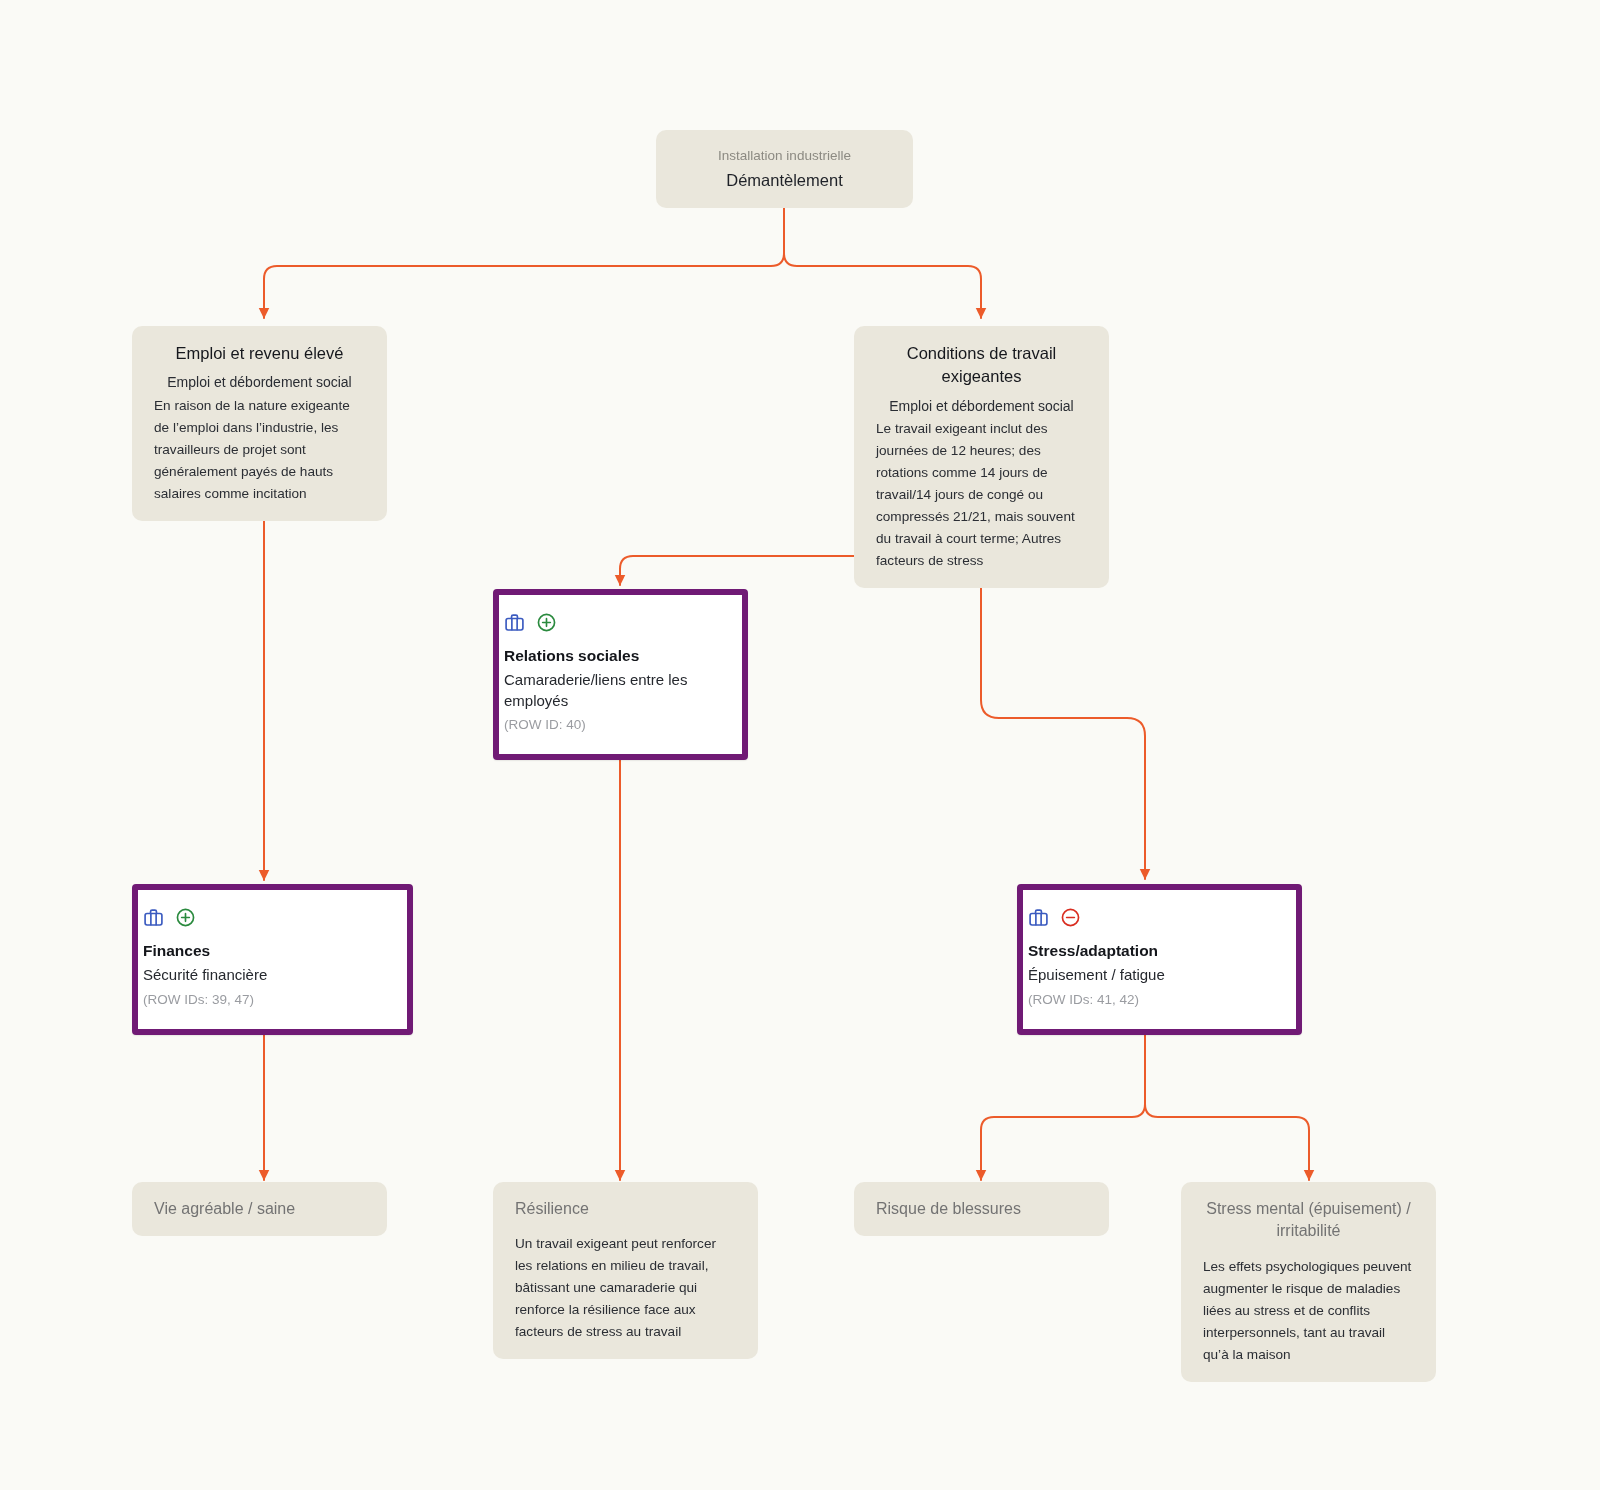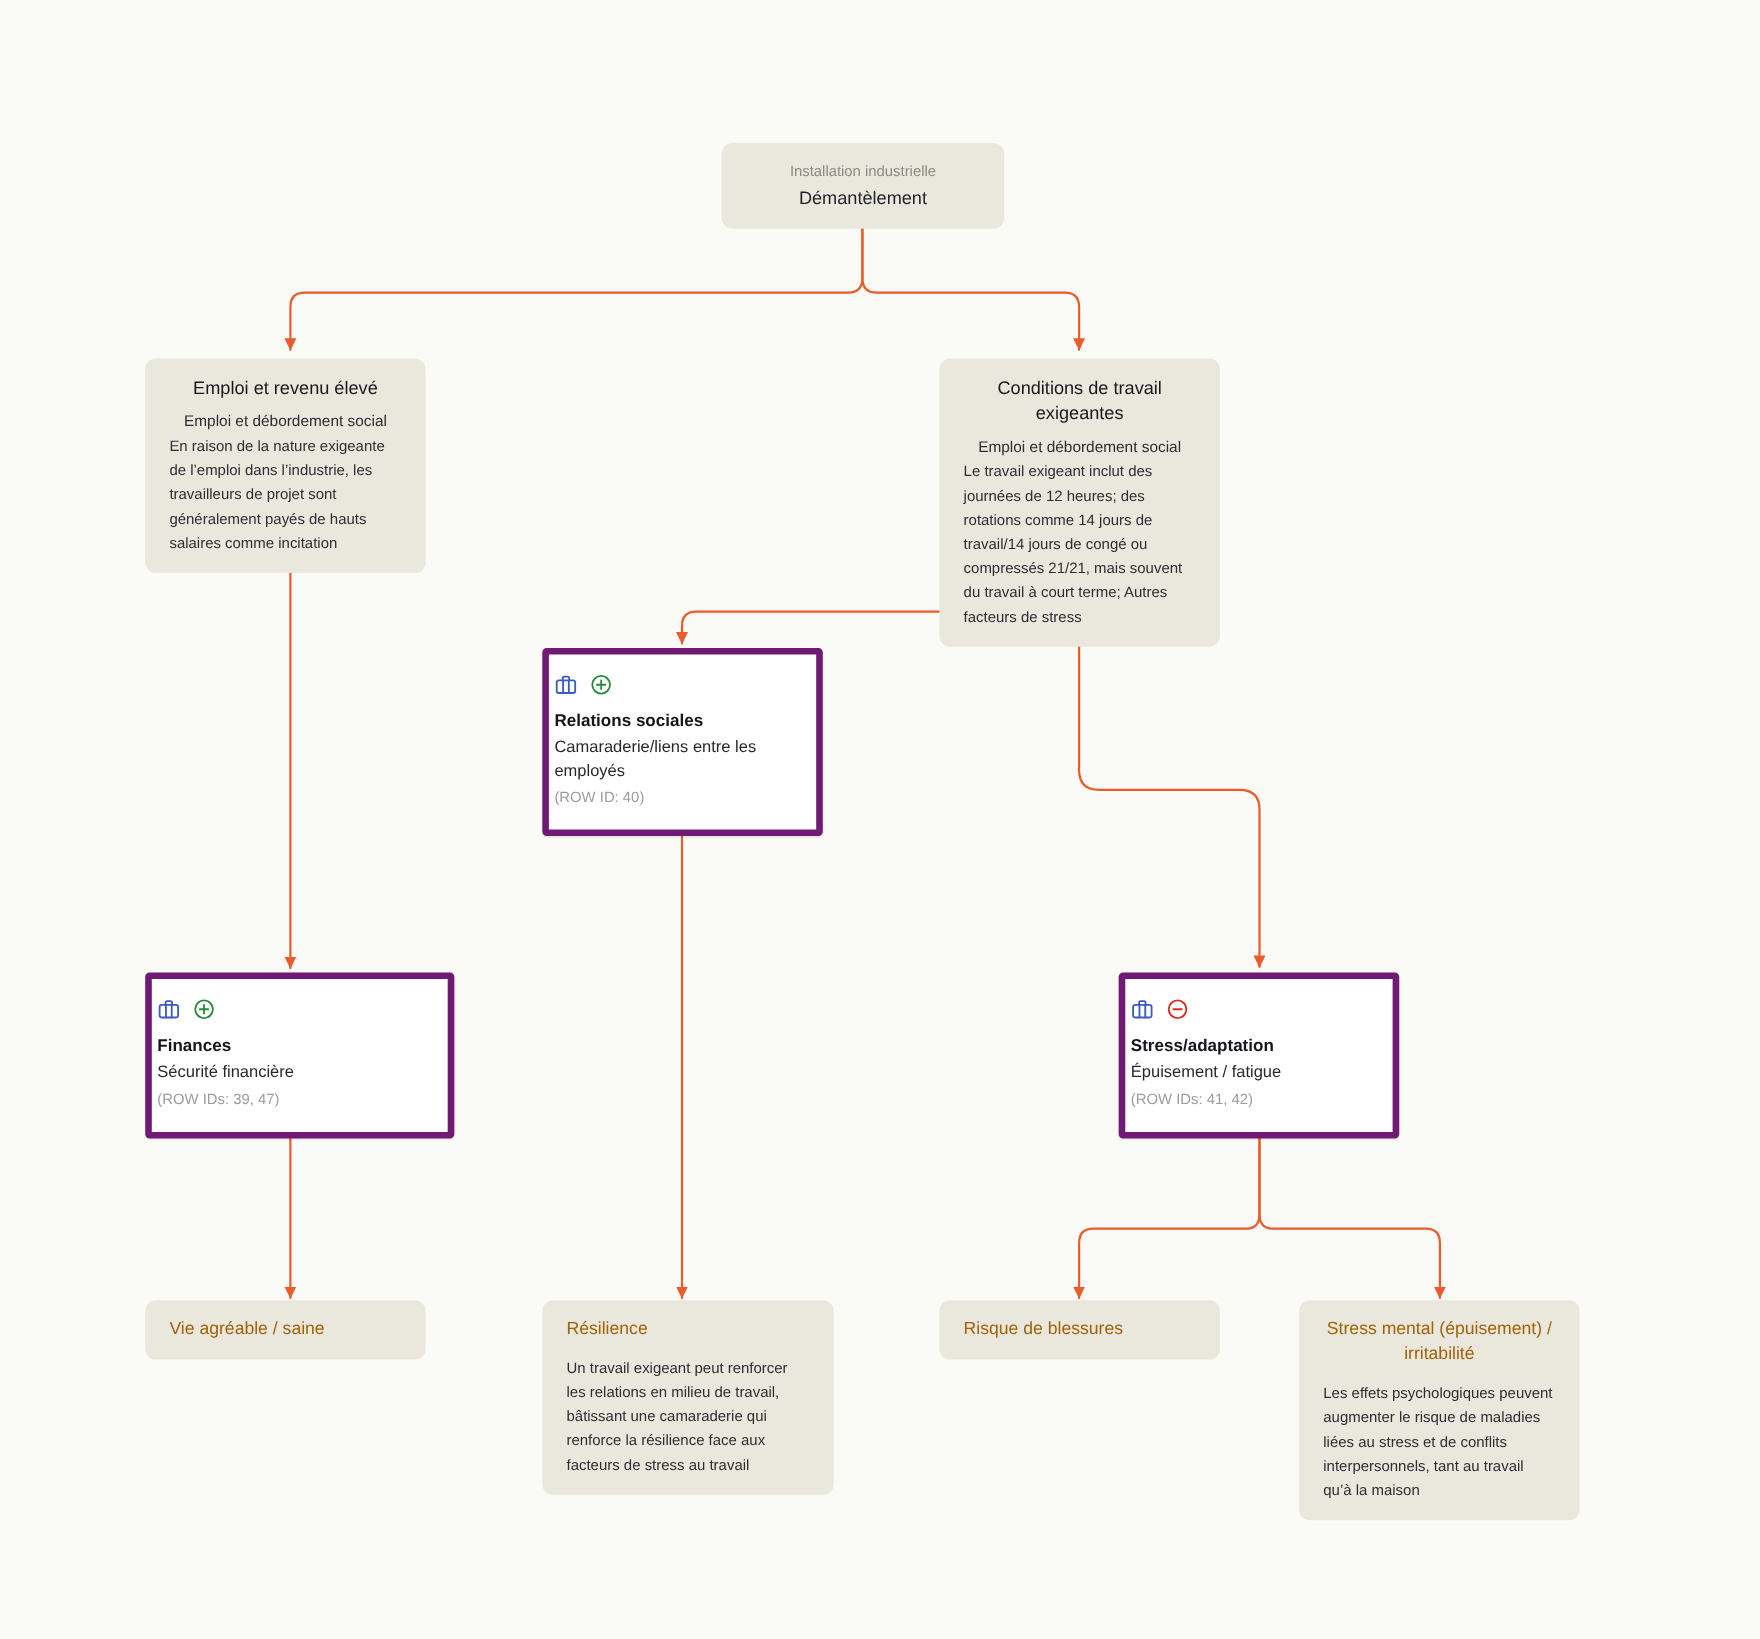--- a/index.html
+++ b/index.html
@@ -66,21 +66,21 @@
   }
   .beige-body {
     font-size: 13.6px;
     color: #2B2E34;
     line-height: 1.62;
     margin-top: 2px;
     text-align: left;
   }
   .leaf-title {
     font-size: 16px;
-    color: #a16207;
+    color: #737373;
     line-height: 1.4;
   }
   .leaf-body {
     font-size: 13.6px;
     color: #2B2E34;
     line-height: 1.62;
     margin-top: 13px;
     text-align: left;
   }
 
@@ -205,21 +205,21 @@
           <circle cx="12" cy="12" r="9.2"></circle>
           <path d="M12 7.6 V16.4 M7.6 12 H16.4"></path>
         </svg>
       </span>
     </div>
     <div class="card-title">Finances</div>
     <div class="card-sub">Sécurité financière</div>
     <div class="card-meta">(ROW IDs: 39, 47)</div>
   </div>
 
-  <div class="node card" style="left:1017px; top:884px; width:255px;">
+  <div class="node card" style="left:1017px; top:884px; width:285px;">
     <div class="card-icons">
       <span class="icon">
         <svg width="21" height="21" viewBox="0 0 24 24" fill="none" stroke="#3B5BC0" stroke-width="1.9" stroke-linecap="round" stroke-linejoin="round">
           <rect x="2.4" y="7.4" width="19.2" height="13.2" rx="2.2"></rect>
           <path d="M8.6 7.4 V5.4 a1.8 1.8 0 0 1 1.8-1.8 h3.2 a1.8 1.8 0 0 1 1.8 1.8 V7.4"></path>
           <path d="M9 7.8 V20.3"></path>
           <path d="M15 7.8 V20.3"></path>
         </svg>
       </span>
       <span class="icon">

